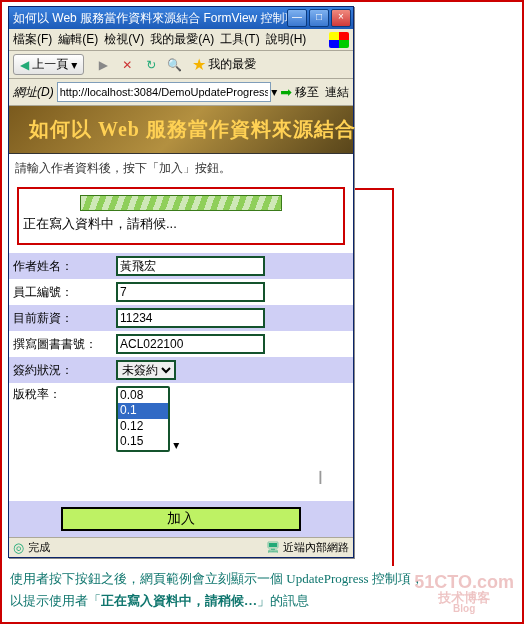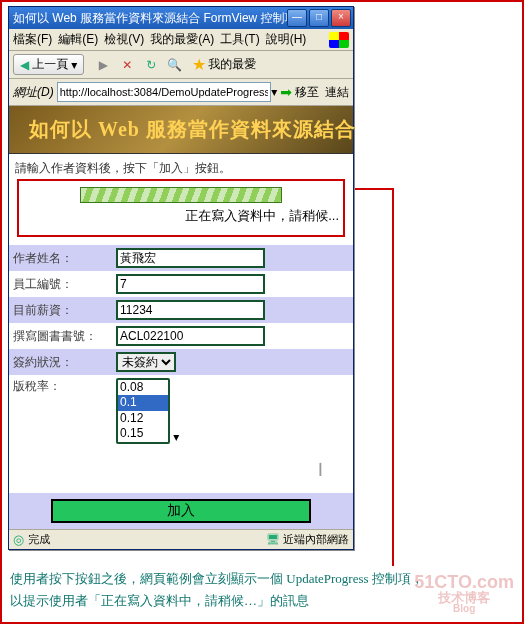--- a/index.html
+++ b/index.html
@@ -118,66 +118,66 @@
     border-bottom: 1px solid #333;
     white-space: nowrap;
   }
   .instr {
     color: #333; font-size: 12px;
     padding: 6px 6px 2px 6px;
   }
   .progressbox {
     position: relative;
     border: 2px solid #c00;
-    margin: 0 8px;
-    text-align: right;
+    margin: 8px 8px;
+    text-align: left;
     padding: 6px 4px 10px 4px;
     background: rgba(255,255,255,0.9);
   }
   .bar {
     width: 200px; height: 14px; margin: 0 auto 4px auto;
     border: 1px solid #3a7a1a;
     background: repeating-linear-gradient(110deg,#cfe8b8 0 6px,#8fcf5a 6px 12px);
   }
   .form { width: 100%; border-collapse: collapse; margin-top: 8px; }
   .form td {
     padding: 3px 4px; font-size: 12px; vertical-align: middle;
   }
   .form tr:nth-child(odd) td { background: #cfcff5; }
   .form tr:nth-child(even) td { background: #fff; }
-  .form .lbl { width: 95px; color: #404040; margin-top: 19px; }
+  .form .lbl { width: 95px; color: #000000; margin-top: 19px; }
   .form input[type=text], .form select {
     font-size: 12px; border: 2px solid #14532d;
   }
   .form select.multi { height: auto; }
   .form .sel { background: #316ac5; color:#fff; }
   .spacer { height: 40px; background: #fff !important; }
   .addbtnrow td { background: #cfcff5 !important; text-align:center; padding:6px; }
   .addbtn {
-    width: 260px; height: 24px;
-    border: 2px solid #000; background: #22c55e;
+    width: 240px; height: 24px;
+    border: 2px solid #000; background: #bef264;
     font-size: 14px;
   }
   .statusbar {
     display:flex; align-items:center;
     background: #ece9d8; border-top:1px solid #aca899;
     padding: 2px 4px; font-size: 11px;
   }
   .statusbar .globe { color:#2a7; margin-right:4px; font-size:13px; }
   .statusbar .spacerflex { flex:1; }
   
   .caption {
     position: absolute;
     left: 8px; right: 6px; bottom: 10px;
     font-family: "Microsoft JhengHei","SimSun",serif;
     font-size: 13px;
     line-height: 1.7;
     color: #0f766e;
   }
-  .caption .bold { font-weight: normal; }
+  .caption .bold { font-weight: bold; }
   .watermark {
     position: absolute;
     right: 8px; bottom: 8px;
     color: rgba(200,60,60,0.3);
     font-size: 18px; font-weight: bold;
     font-family: Arial;
     text-align: center;
     line-height: 1;
   }
   

